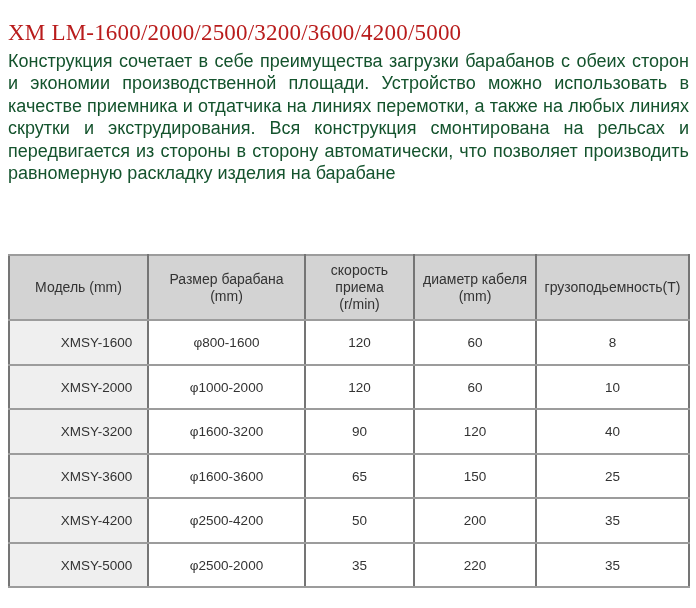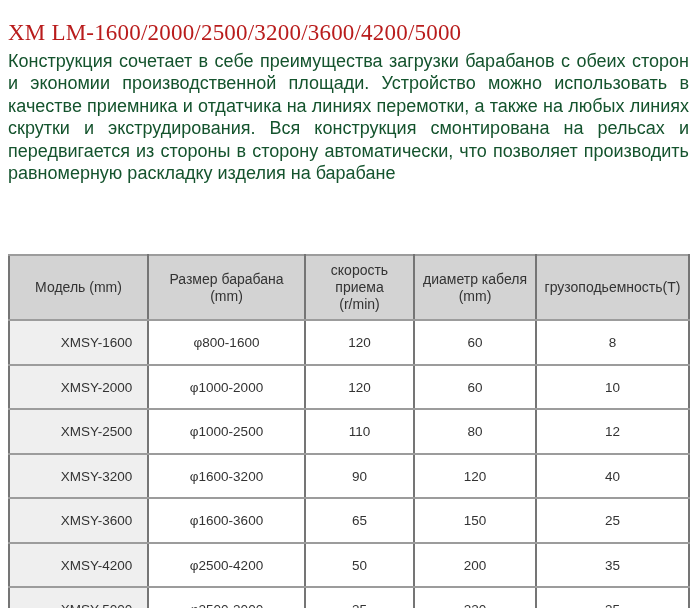--- a/index.html
+++ b/index.html
@@ -122,27 +122,20 @@
         <td>8</td>
       </tr>
       <tr>
         <td class="first-col">XMSY-2000</td>
         <td>φ1000-2000</td>
         <td>120</td>
         <td>60</td>
         <td>10</td>
       </tr>
       <tr>
-        <td class="first-col">XMSY-2500</td>
-        <td>φ1000-2500</td>
-        <td>110</td>
-        <td>80</td>
-        <td>12</td>
-      </tr>
-      <tr>
         <td class="first-col">XMSY-3200</td>
         <td>φ1600-3200</td>
         <td>90</td>
         <td>120</td>
         <td>40</td>
       </tr>
       <tr>
         <td class="first-col">XMSY-3600</td>
         <td>φ1600-3600</td>
         <td>65</td>

